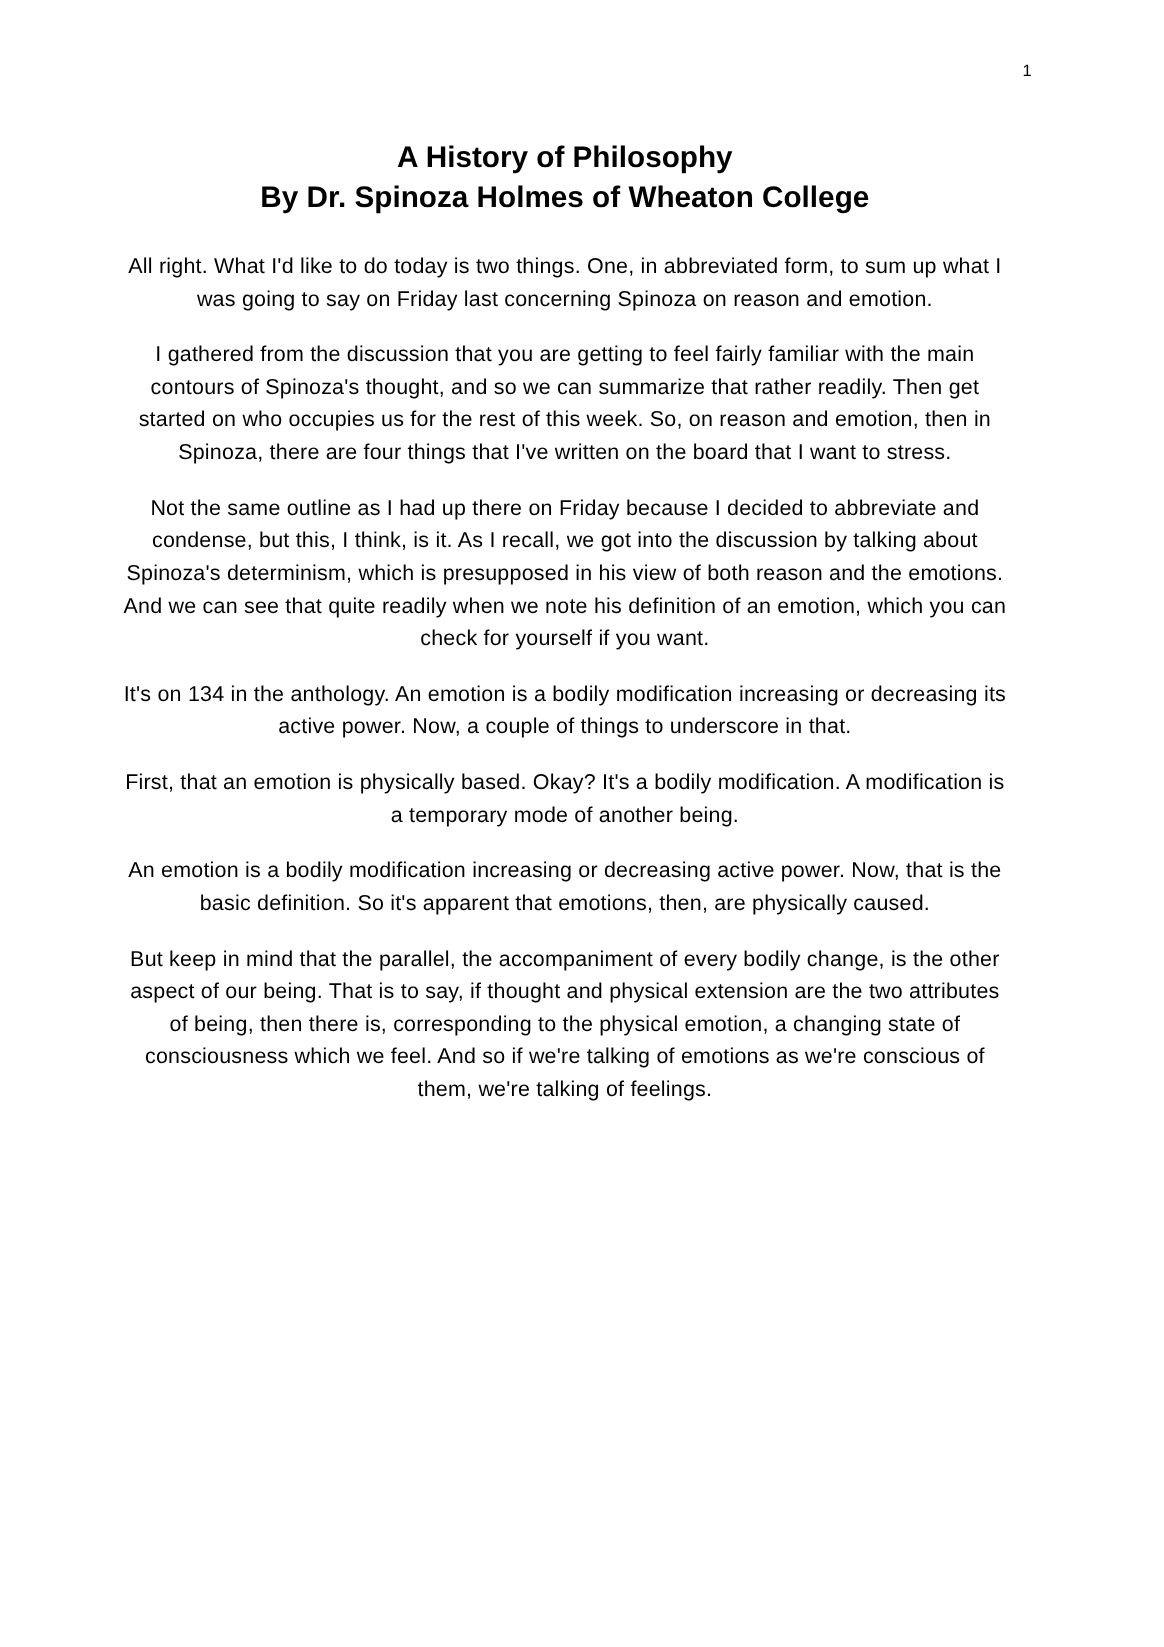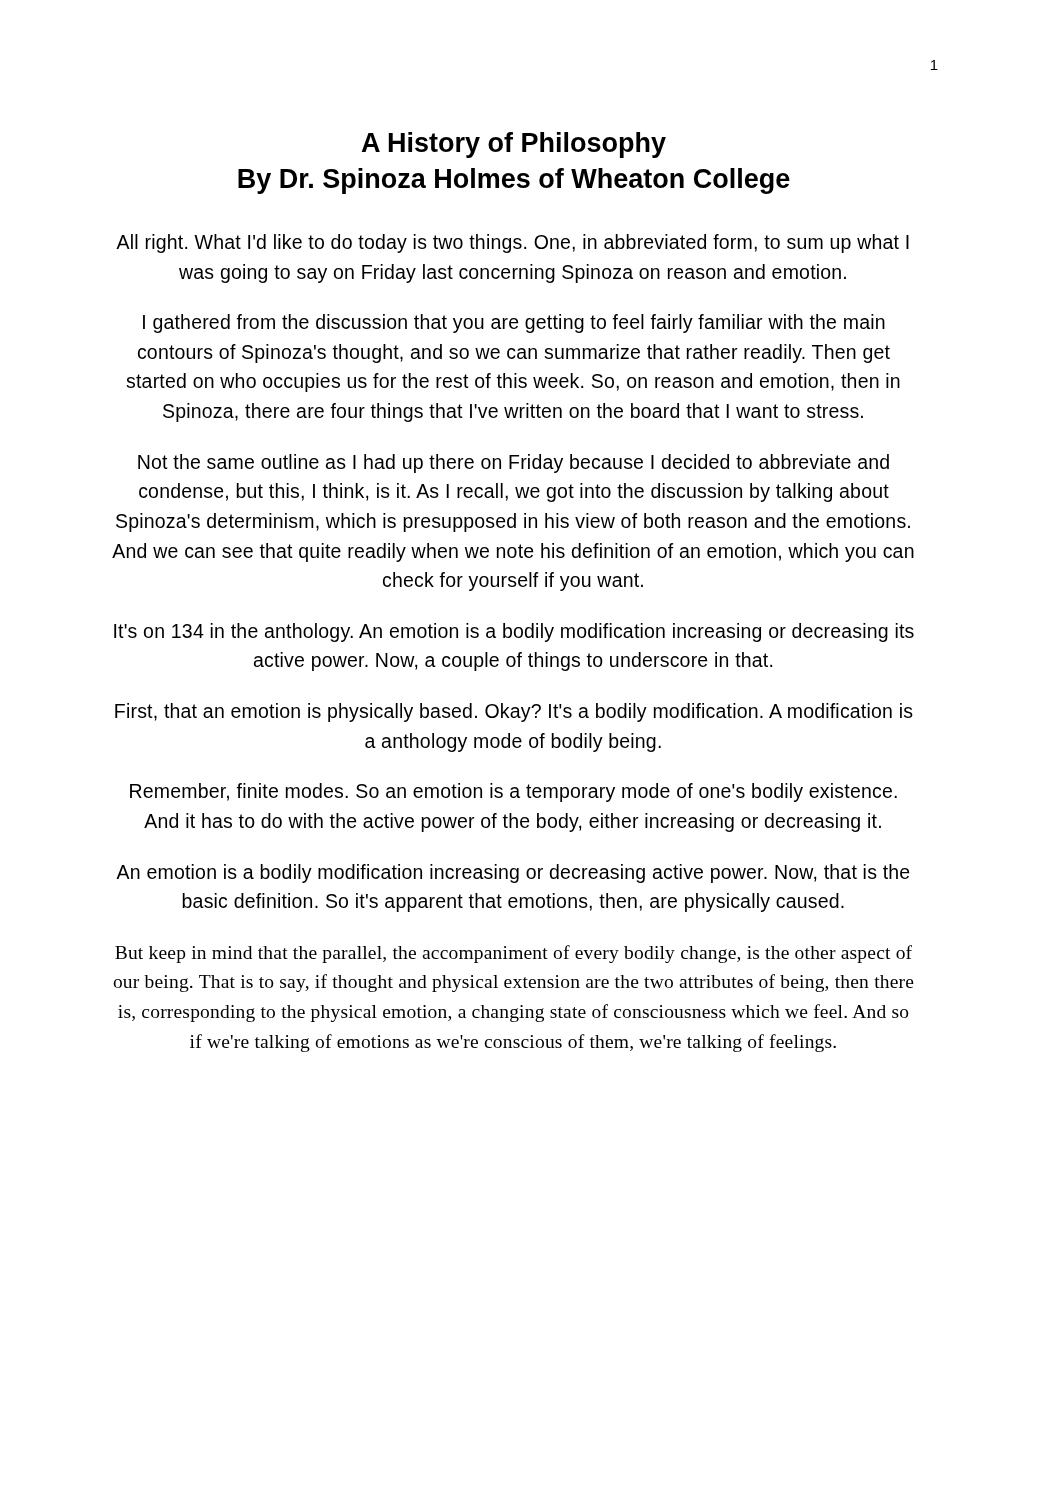--- a/index.html
+++ b/index.html
@@ -47,40 +47,38 @@
   }
   .body-par {
     font-size: 19.5px;
     line-height: 1.52;
     margin: 0 0 21px 0;
     text-align: center;
     letter-spacing: 0.01em;
   }
   .body-par:last-child {
     margin-bottom: 0;
-    font-family: Liberation Serif, serif;
   }
 </style>
 </head>
 <body>
 
 <div class="page">
 
   <div class="page-number">1</div>
 
   <div class="content">
 
     <div class="title-block">
       <span class="title-line">A History of Philosophy</span>
       <span class="title-line">By Dr. Spinoza Holmes of Wheaton College</span>
     </div>
 
     <p class="body-par">All right. What I'd like to do today is two things. One, in abbreviated form, to sum up what I was going to say on Friday last concerning Spinoza on reason and emotion.</p>
     <p class="body-par">I gathered from the discussion that you are getting to feel fairly familiar with the main contours of Spinoza's thought, and so we can summarize that rather readily. Then get started on who occupies us for the rest of this week. So, on reason and emotion, then in Spinoza, there are four things that I've written on the board that I want to stress.</p>
     <p class="body-par">Not the same outline as I had up there on Friday because I decided to abbreviate and condense, but this, I think, is it. As I recall, we got into the discussion by talking about Spinoza's determinism, which is presupposed in his view of both reason and the emotions. And we can see that quite readily when we note his definition of an emotion, which you can check for yourself if you want.</p>
     <p class="body-par">It's on 134 in the anthology. An emotion is a bodily modification increasing or decreasing its active power. Now, a couple of things to underscore in that.</p>
-    <p class="body-par">First, that an emotion is physically based. Okay? It's a bodily modification. A modification is a anthology mode of bodily being.</p>
-    <p class="body-par">Remember, finite modes. So an emotion is a temporary mode of one's bodily existence. And it has to do with the active power of the body, either increasing or decreasing it.</p>
+    <p class="body-par">First, that an emotion is physically based. Okay? It's a bodily modification. A modification is a temporary mode of another being.</p>
     <p class="body-par">An emotion is a bodily modification increasing or decreasing active power. Now, that is the basic definition. So it's apparent that emotions, then, are physically caused.</p>
     <p class="body-par">But keep in mind that the parallel, the accompaniment of every bodily change, is the other aspect of our being. That is to say, if thought and physical extension are the two attributes of being, then there is, corresponding to the physical emotion, a changing state of consciousness which we feel. And so if we're talking of emotions as we're conscious of them, we're talking of feelings.</p>
 
   </div>
 </div>
 
 </body></html>

